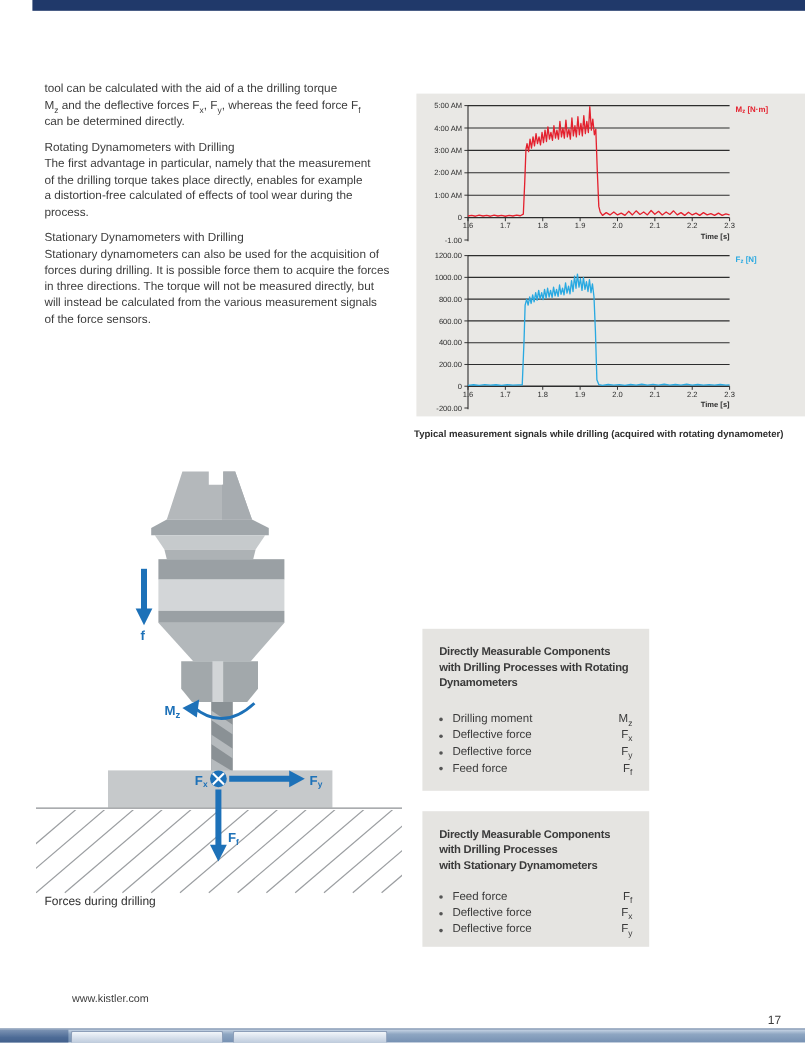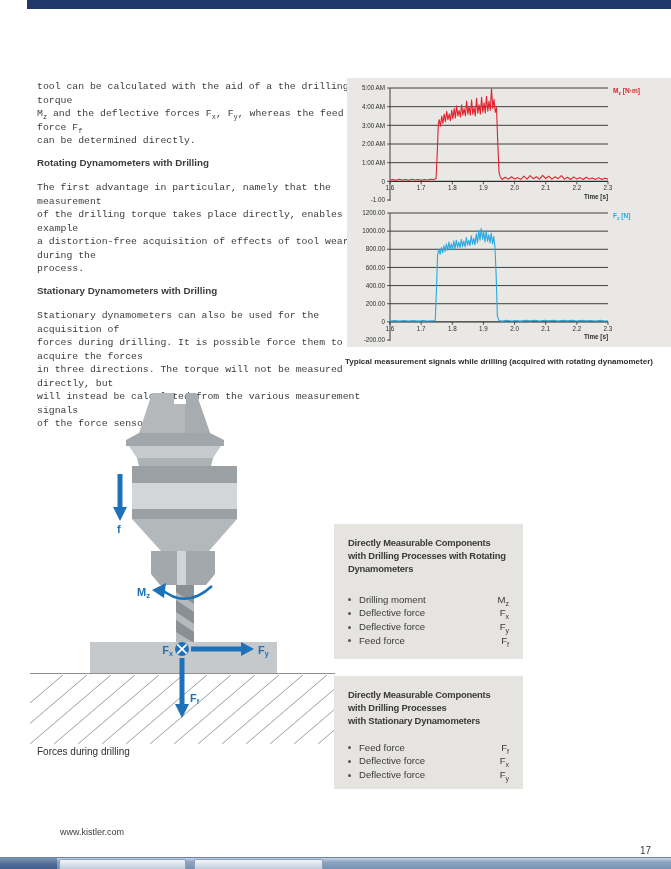--- a/index.html
+++ b/index.html
@@ -1,32 +1,32 @@
 <!DOCTYPE html>
 <html><head>
 <meta charset="utf-8">
 <style>
   html,body{margin:0;padding:0;background:#fff;}
   .page{position:relative;width:671px;height:869px;background:#fff;overflow:hidden;
         font-family:"Liberation Sans",sans-serif;color:#3c3c3c;}
   .topbar{position:absolute;left:27px;top:0;width:644px;height:9px;background:#20396a;}
   .col-left{position:absolute;left:37px;top:68px;width:336px;font-size:9.8px;line-height:13.5px;}
-  .col-left p{margin:12px 0 8px 0;white-space:pre-line;font-family:Liberation Mono, monospace;}
-  .col-left h3{margin:0;font-size:9.8px;line-height:13.5px;font-weight:bold;}
+  .col-left p{margin:0 0 8px 0;white-space:pre-line;}
+  .col-left h3{margin:0;font-size:9.8px;line-height:13.5px;font-weight:normal;}
   .gap{margin-top:20px;}
   .mt7{margin-top:7px;}
   sub{font-size:7px;line-height:0;}
   .charts-panel{position:absolute;left:347px;top:78px;width:324px;height:269px;background:#e9e8e5;}
   .tick{font-size:6.3px;fill:#2d2d2d;font-family:"Liberation Sans",sans-serif;}
   .legend{font-size:6.6px;font-weight:bold;font-family:"Liberation Sans",sans-serif;}
   .chart-caption{position:absolute;left:345px;top:357px;font-size:8px;color:#2e2e2e;font-weight:bold;}
   .illus{position:absolute;left:30px;top:388px;}
   .blbl{font-weight:bold;font-size:11px;fill:#1d71b8;font-family:"Liberation Sans",sans-serif;}
   .illus-caption{position:absolute;left:37px;top:746px;font-size:10px;color:#2e2e2e;}
-  .infobox{position:absolute;left:334px;width:189px;background:#e5e4e1;box-sizing:border-box;
+  .infobox{position:absolute;left:352px;width:189px;background:#e5e4e1;box-sizing:border-box;
            padding:12px 10px 0 14px;color:#3a3a3a;}
   .box1{top:524px;height:135px;}
   .box2{top:676px;height:113px;}
   .box-title{font-weight:bold;font-size:9.4px;line-height:13.2px;white-space:pre;letter-spacing:-0.2px;margin-bottom:17px;}
   .box2 .box-title{margin-bottom:13px;}
   .box-row{display:flex;align-items:center;font-size:9.6px;line-height:13.8px;}
   .dot{width:3px;height:3px;border-radius:50%;background:#555;margin-right:8px;flex:none;}
   .lbl{flex:1;}
   .sym{padding-right:4px;}
   .footer-url{position:absolute;left:36px;top:827px;font-size:9px;color:#3c3c3c;margin-left:24px;}
@@ -45,21 +45,21 @@
 
 <div class="page">
 
   <div class="topbar"></div>
 
   <div class="col-left">
     <p>tool can be calculated with the aid of a the drilling torque<br>M<sub>z</sub> and the deflective forces F<sub>x</sub>, F<sub>y</sub>, whereas the feed force F<sub>f</sub><br>can be determined directly.</p>
     <h3>Rotating Dynamometers with Drilling</h3>
     <p class="gap">The first advantage in particular, namely that the measurement
 of the drilling torque takes place directly, enables for example
-a distortion-free acquisition of effects of tool wear during the
+a distortion-free calculated of effects of tool wear during the
 process.</p>
     <h3 class="mt7">Stationary Dynamometers with Drilling</h3>
     <p>Stationary dynamometers can also be used for the acquisition of
 forces during drilling. It is possible force them to acquire the forces
 in three directions. The torque will not be measured directly, but
 will instead be calculated from the various measurement signals
 of the force sensors.</p>
   </div>
 
   <div class="charts-panel">

